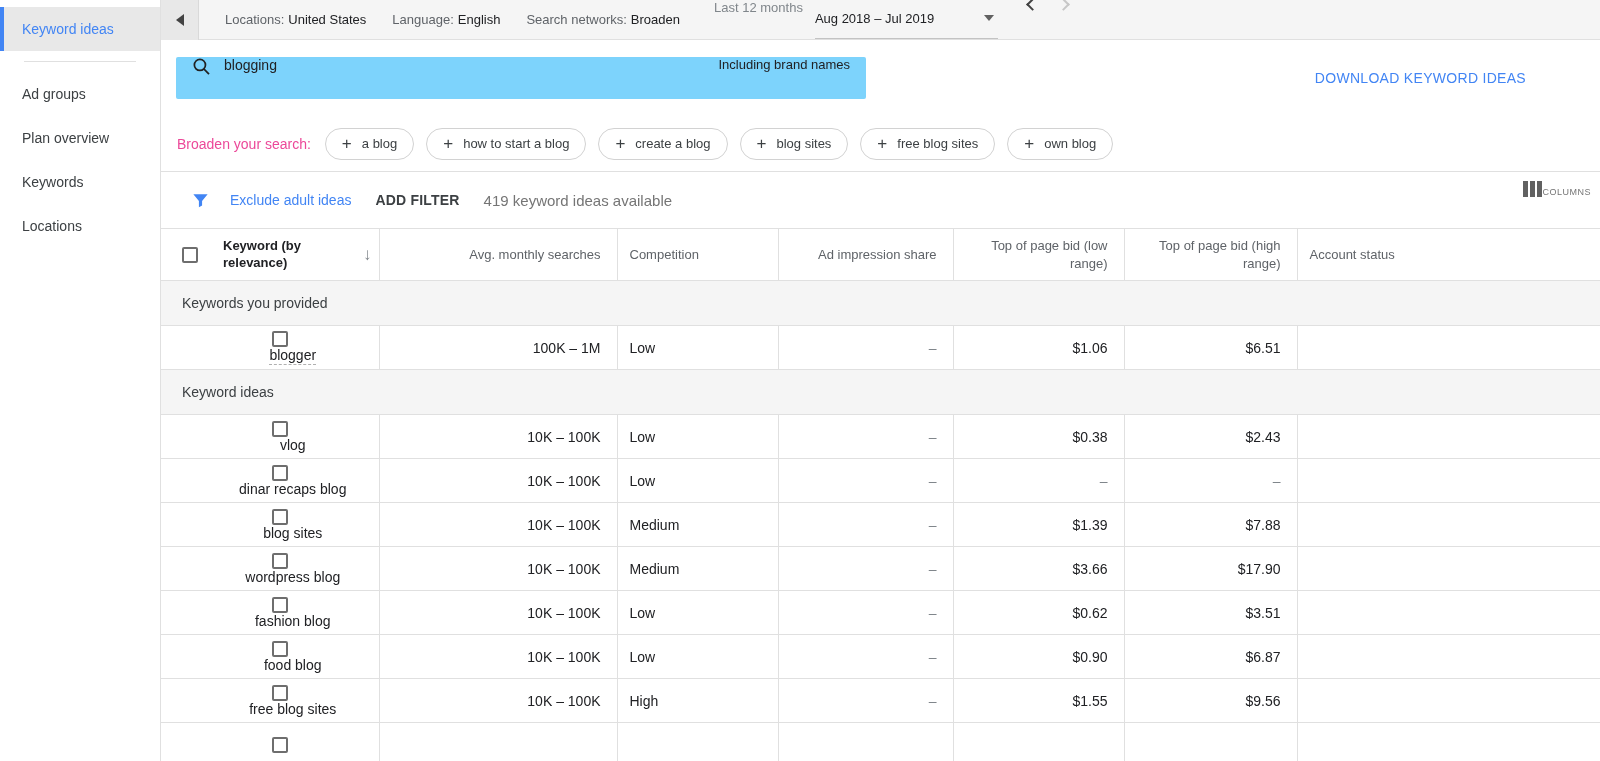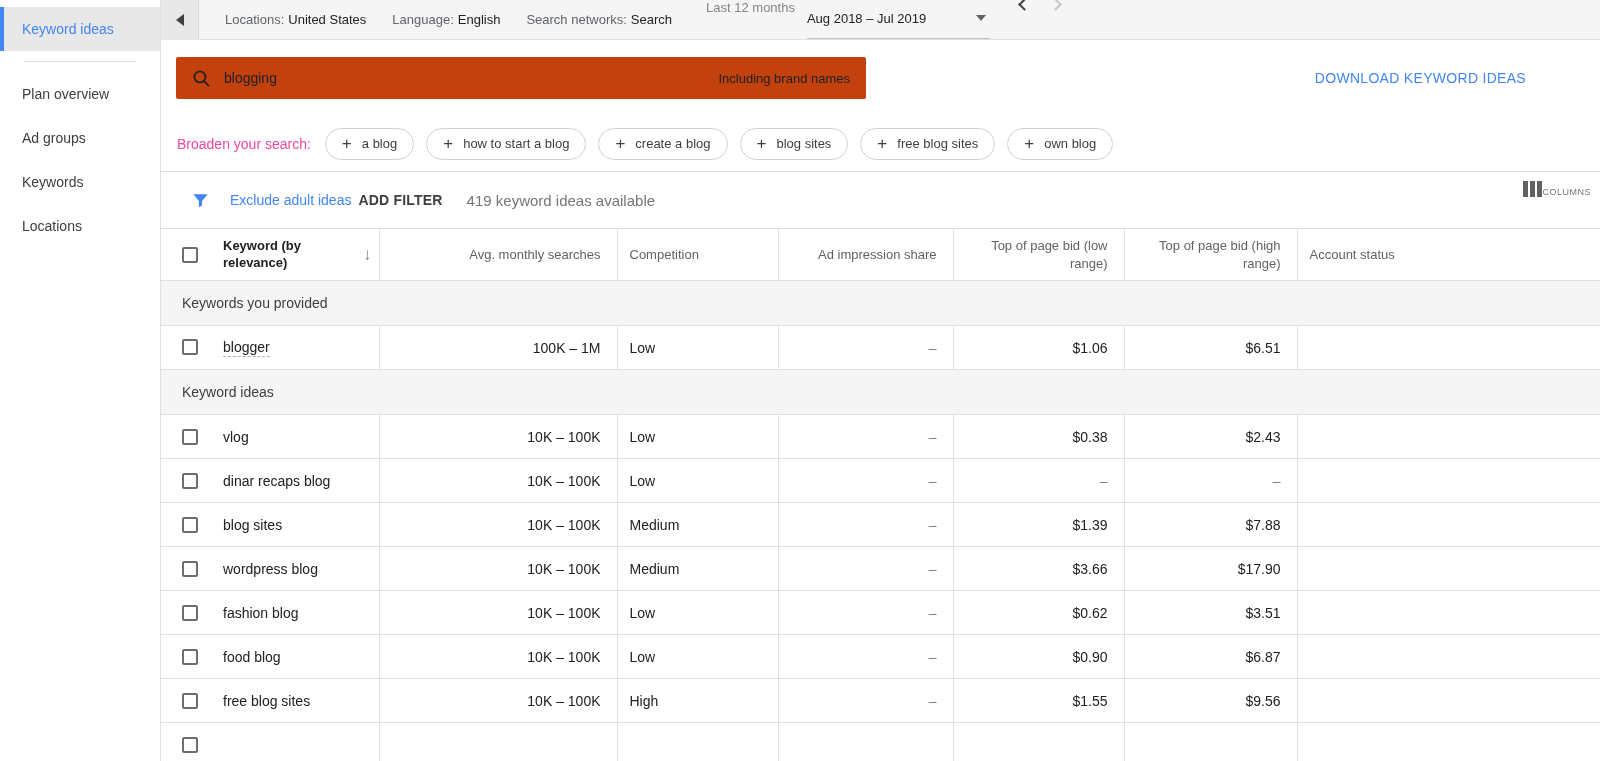--- a/index.html
+++ b/index.html
@@ -37,41 +37,41 @@
             border-right:5px solid transparent; border-top:6px solid #616161;
             margin-left:14px; }
   .chev { width:9px; height:9px; border-left:2px solid #424242;
             border-bottom:2px solid #424242; display:inline-block; cursor:pointer; }
   .chev.left  { transform:rotate(45deg);  margin-left:30px; }
   .chev.right { transform:rotate(225deg); margin-left:22px;
             border-color:#c7c7c7; cursor:default; }
 
   
   .search-section { height:76px; flex:none; display:flex; align-items:center; position:relative; }
-  .searchbox { margin-left:15px; width:690px; height:42px; background:#c2410c;
-            border-radius:2px; display:flex; align-items:center; padding:0 16px; cursor:text; }
+  .searchbox { margin-left:15px; width:690px; height:42px; background:#7dd3fc;
+            border-radius:2px; display:flex; padding:0 16px; cursor:text; }
   .searchbox .query { margin-left:13px; font-size:14px; color:#202124; }
   .brand-note { margin-left:auto; font-size:13px; color:#202124; }
   .download-btn { position:absolute; right:75px; font-size:14px; font-weight:normal;
             letter-spacing:.3px; color:#4285f4; cursor:pointer; text-decoration:none; }
 
   
   .broaden-row { height:56px; flex:none; display:flex; align-items:center;
             border-bottom:1px solid #e0e0e0; padding-left:16px; }
   .broaden-label { font-size:14px; color:#ec4899; margin-right:14px; }
   .chip { display:inline-flex; align-items:center; height:32px; border:1px solid #d2d2d2;
             border-radius:16px; padding:0 16px; margin-right:12px; font-size:13px;
             color:#3c4043; background:#fff; cursor:pointer; white-space:nowrap; }
   .chip .plus { font-size:17px; color:#3c4043; margin-right:10px; line-height:1; }
 
   
   .filter-row { height:56px; flex:none; display:flex; align-items:center; position:relative; }
   .funnel { margin-left:30px; flex:none; cursor:pointer; }
   .exclude-link { margin-left:20px; font-size:14px; color:#4285f4; cursor:pointer; }
-  .add-filter { margin-left:7px; font-size:14px; font-weight:bold; color:#3c4043;
+  .add-filter { margin-left:24px; font-size:14px; font-weight:bold; color:#3c4043;
             letter-spacing:.2px; cursor:pointer; }
   .idea-count { margin-left:24px; font-size:15px; color:#757575; }
   .columns-btn { position:absolute; right:10px; top:9px; display:flex;
             align-items:center; cursor:pointer; }
   .col-icon { display:flex; gap:2px; }
   .col-icon i { width:5px; height:16px; background:#616161; }
   .col-label { font-size:9px; color:#757575; letter-spacing:.5px; margin-top:5px; }
 
   
   table { width:1440px; border-collapse:collapse; table-layout:fixed; }
@@ -83,61 +83,61 @@
             width:118px; margin-left:25px; line-height:1.3; }
   .sort-arrow { margin-left:22px; font-size:17px; color:#80868b; cursor:pointer; }
   th.num, td.num { text-align:right; padding-right:16px; }
   th.txt, td.txt { text-align:left; padding-left:12px; }
   th .wrap { display:inline-block; width:130px; line-height:1.35; }
 
   tr.section td { height:45px; background:#f5f5f5; border-bottom:1px solid #e0e0e0;
             padding-left:21px; font-size:14px; color:#3c4043; }
   tbody tr.data td { height:44px; border-bottom:1px solid #e0e0e0; font-size:14px;
             color:#202124; background:#fff; }
-  .cell-kw { display:flex; align-items:flex-start; padding-left:21px; }
+  .cell-kw { display:flex; align-items:center; padding-left:21px;flex-direction:column; }
   .checkbox { width:16px; height:16px; border:2px solid #6e6e6e; border-radius:2px;
             background:#fff; flex:none; cursor:pointer; }
   .kw-label { margin-left:25px; }
   .kw-label.hovered { border-bottom:1px dashed #b0b0b0; padding-bottom:1px; cursor:pointer; }
   td .dash { color:#80868b; }
 </style>
 </head>
 <body>
 
 <div class="app">
 
   <aside class="sidebar" id="sidebar-nav">
       <div class="side-item active">
         <span>Keyword ideas</span>
       </div>
       <div class="side-divider"></div>
       <div class="side-item">
+        <span>Ad groups</span>
+      </div>
+      <div class="side-item">
         <span>Plan overview</span>
-      </div>
-      <div class="side-item">
-        <span>Ad groups</span>
       </div>
       <div class="side-item">
         <span>Keywords</span>
       </div>
       <div class="side-item">
         <span>Locations</span>
       </div>
     </aside>
 
   <div class="main">
 
     <div class="topbar">
       <div class="collapse-handle">
         <span class="tri-left"></span>
       </div>
       <span id="topbar-settings" style="display:flex;align-items:center;">
           <span class="tb-item"><span>Locations:</span><span class="tb-value">United States</span></span>
           <span class="tb-item"><span>Language:</span><span class="tb-value">English</span></span>
-          <span class="tb-item"><span>Search networks:</span><span class="tb-value">Search</span></span>
+          <span class="tb-item"><span>Search networks:</span><span class="tb-value">Broaden</span></span>
         </span>
       <span class="period-label">Last 12 months</span>
       <span class="period-value">
         <span>Aug 2018 – Jul 2019</span>
         <span class="caret-down"></span>
       </span>
       <span class="chev left"></span>
       <span class="chev right"></span>
     </div>
 

